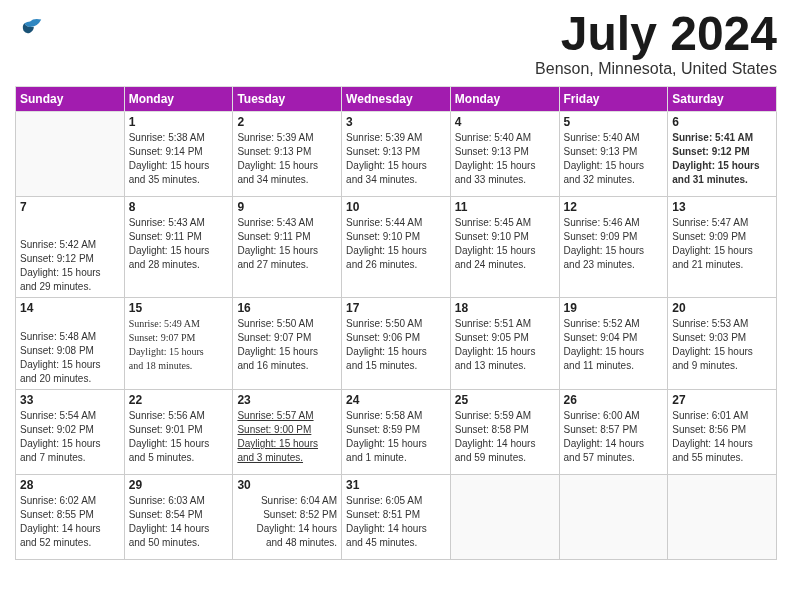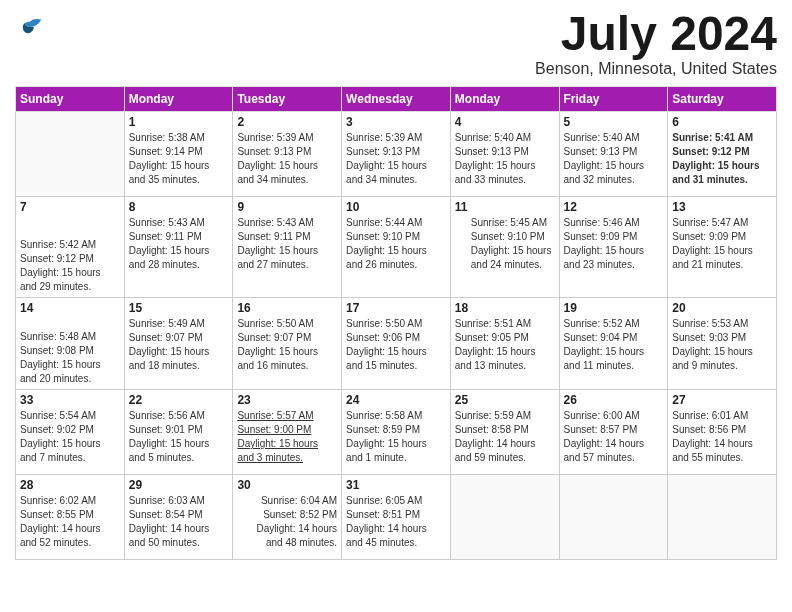--- a/index.html
+++ b/index.html
@@ -189,21 +189,21 @@
         </td>
         <td>
           <span class="day-num">10</span>
           <div class="day-info" style="white-space: pre-line;">Sunrise: 5:44 AM
 Sunset: 9:10 PM
 Daylight: 15 hours
 and 26 minutes.</div>
         </td>
         <td>
           <span class="day-num">11</span>
-          <div class="day-info" style="white-space: pre-line; margin-left: 16px;">Sunrise: 5:45 AM
+          <div class="day-info" style="white-space: pre-line;">Sunrise: 5:45 AM
 Sunset: 9:10 PM
 Daylight: 15 hours
 and 24 minutes.</div>
         </td>
         <td>
           <span class="day-num">12</span>
           <div class="day-info" style="white-space: pre-line;">Sunrise: 5:46 AM
 Sunset: 9:09 PM
 Daylight: 15 hours
 and 23 minutes.</div>
@@ -219,21 +219,21 @@
       <tr>
         <td>
           <span class="day-num">14</span>
           <div class="day-info" style="white-space: pre-line; margin-top: 15px;">Sunrise: 5:48 AM
 Sunset: 9:08 PM
 Daylight: 15 hours
 and 20 minutes.</div>
         </td>
         <td>
           <span class="day-num">15</span>
-          <div class="day-info" style="white-space: pre-line;">Sunrise: 5:49 AM
+          <div class="day-info" style="white-space: pre-line; font-family: Liberation Serif, serif;">Sunrise: 5:49 AM
 Sunset: 9:07 PM
 Daylight: 15 hours
 and 18 minutes.</div>
         </td>
         <td>
           <span class="day-num">16</span>
           <div class="day-info" style="white-space: pre-line;">Sunrise: 5:50 AM
 Sunset: 9:07 PM
 Daylight: 15 hours
 and 16 minutes.</div>

